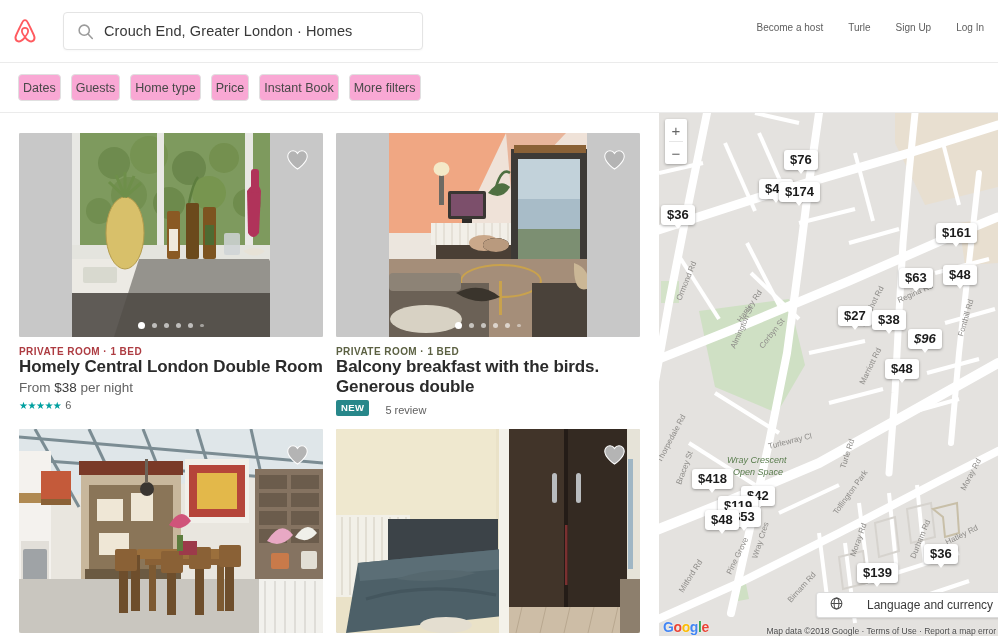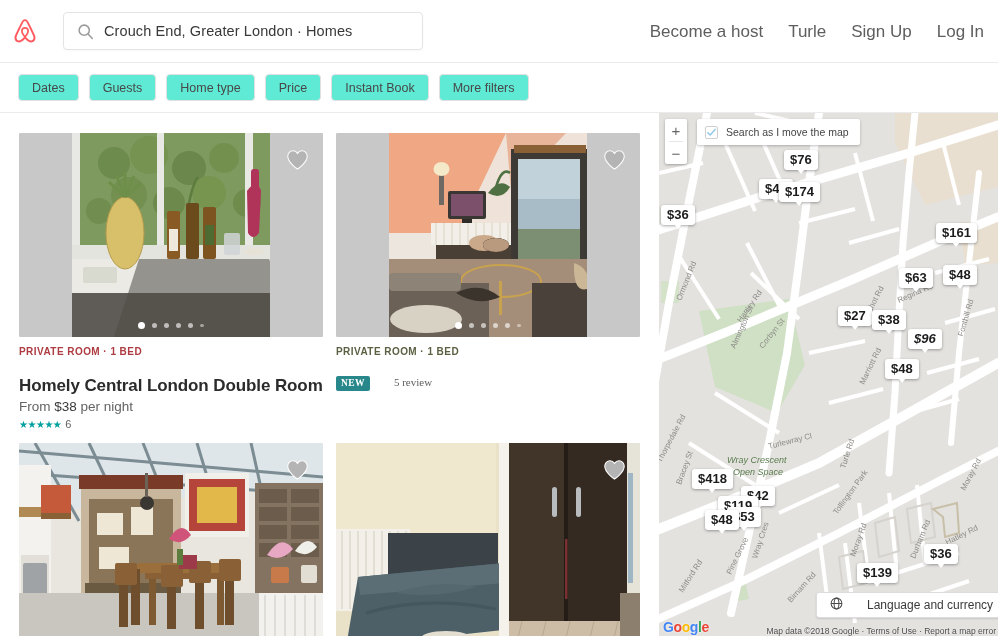--- a/index.html
+++ b/index.html
@@ -26,31 +26,31 @@
   }
   .search-icon { margin-left: 13px; margin-right: 10px; display:flex; }
   .search-text {
     font-size: 14.5px; color: #383838; letter-spacing: 0.1px;
     white-space: nowrap; overflow: hidden;
   }
   .navlinks {
     position: absolute; right: 14px; top: 22px;
     display: flex; align-items: center; gap: 25px;
   }
-  .navlink { font-size: 17px; color: #5e5e5e; white-space: nowrap; cursor: pointer; }
+  .navlink { font-size: 10px; color: #5e5e5e; white-space: nowrap; cursor: pointer; }
 
   
   .filterbar {
     position: absolute; top: 63px; left: 0; width: 998px; height: 50px;
     background: #fff; display: flex; align-items: center; padding-left: 18px;
     gap: 10px; border-bottom: 1px solid #ebebeb;
   }
   .pill {
-    height: 27px; padding: 0 13px; border: 1px solid #e0e0e0; border-radius: 4px;
-    background: #5eead4; font-size: 12.5px; color: #484848;
+    height: 27px; padding: 0 4px; border: 1px solid #e0e0e0; border-radius: 4px;
+    background: #f9a8d4; font-size: 12.5px; color: #484848;
     display: flex; align-items: center; cursor: pointer; white-space: nowrap;
   }
 
   
   .results {
     position: absolute; top: 113px; left: 0; width: 659px; height: 523px;
     background: #fff; overflow: hidden;
   }
   .grid { display: flex; flex-wrap: wrap; padding: 20px 0 0 19px; gap: 13px 13px; }
   .card { width: 304px; }
@@ -69,33 +69,33 @@
   }
   .dots {
     position: absolute; bottom: 8px; left: 0; width: 100%;
     display: flex; justify-content: center; align-items: center; gap: 7px; z-index: 4;
   }
   .dot { width: 5px; height: 5px; border-radius: 50%; background: rgba(255,255,255,0.62); }
   .dot.active { width: 7px; height: 7px; background: #fff; }
   .dot.tiny { width: 3.5px; height: 3.5px; background: rgba(255,255,255,0.45); }
 
   .meta { padding-top: 9px; }
-  .cat { font-size: 10px; font-weight: bold; letter-spacing: 0.45px; margin-bottom: 19px; }
+  .cat { font-size: 10px; font-weight: bold; letter-spacing: 0.45px; margin-bottom: 0; }
   .cat.red { color: #ad3b41; }
   .cat.olive { color: #5b6042; }
   .title {
     font-size: 17px; font-weight: bold; color: #2b2b2b;
     line-height: 1.18; letter-spacing: -0.1px; margin-bottom: 3px; cursor: pointer;
   }
   .price { font-size: 13.5px; color: #636363; margin-bottom: 4px; }
   .price b { font-weight: normal; color: #3b3b3b; }
   .rating { display: flex; align-items: center; gap: 4px; }
   .stars { display: flex; gap: 0.5px; color: #00a0a0; font-size: 10px; letter-spacing: -0.5px; }
   .revcount { font-size: 11px; color: #606060; }
-  .badgeline { display: flex; align-items: flex-start; gap: 24px; font-family: Liberation Serif, serif; }
+  .badgeline { display: flex; align-items: flex-end; gap: 16px; }
   .newbadge {
     background: #27878a; color: #fff; font-size: 9.5px; font-weight: bold;
     padding: 2px 5px 2.5px; border-radius: 2px; letter-spacing: 0.4px;
   }
 
   
   .map {
     position: absolute; top: 113px; left: 659px; width: 339px; height: 523px;
     background: #e3e1de; overflow: hidden;
   }
@@ -322,20 +322,21 @@
             <span class="dot active"></span>
             <span class="dot"></span>
             <span class="dot"></span>
             <span class="dot"></span>
             <span class="dot"></span>
             <span class="dot tiny"></span>
           </div>
         </div>
         <div class="meta">
           <div class="cat olive">PRIVATE ROOM · 1 BED</div>
+          <div class="title">Balcony breakfast with the birds. Generous double</div>
           <div class="badgeline">
             <span class="newbadge">NEW</span>
             <span class="revcount">5 review</span>
           </div>
         </div>
       </div>
 
       <div class="card">
         <div class="photo">
           <div class="photo-inner">
@@ -581,28 +582,20 @@
       <text class="parklbl" x="68" y="350">Wray Crescent</text>
       <text class="parklbl" x="74" y="362">Open Space</text>
     </svg>
 
     <div class="zoomctl">
       <div class="zoombtn">+</div>
       <div class="zoomsep"></div>
       <div class="zoombtn">−</div>
     </div>
 
-    <div class="searchmove">
-      <span class="checkbox">
-        <svg width="11" height="11" viewBox="0 0 12 12">
-          <path d="M2 6.2 L4.6 8.8 L10 2.6" fill="none" stroke="#8ec5e8" stroke-width="1.6" stroke-linecap="round" stroke-linejoin="round"></path>
-        </svg>
-      </span>
-      <span class="smlabel">Search as I move the map</span>
-    </div>
 
     <div class="marker" style="left:125px; top:37px;">$76</div>
     <div class="marker" style="left:100px; top:66px;">$46</div>
     <div class="marker" style="left:120px; top:69px;">$174</div>
     <div class="marker" style="left:2px;   top:92px;">$36</div>
     <div class="marker" style="left:277px; top:110px;">$161</div>
     <div class="marker" style="left:240px; top:155px;">$63</div>
     <div class="marker" style="left:284px; top:152px;">$48</div>
     <div class="marker" style="left:179px; top:193px;">$27</div>
     <div class="marker" style="left:213px; top:197px;">$38</div>

